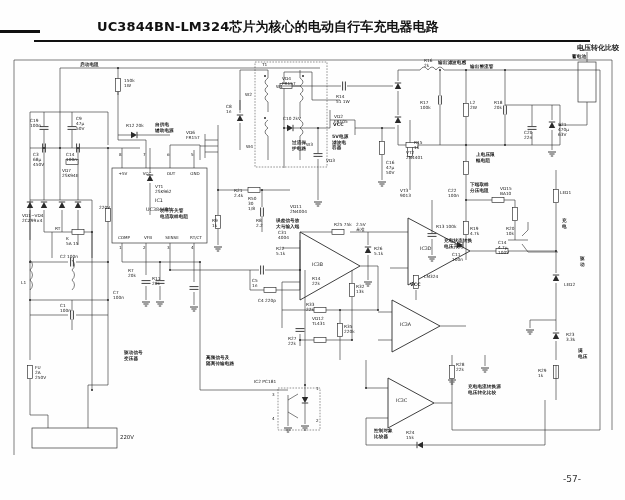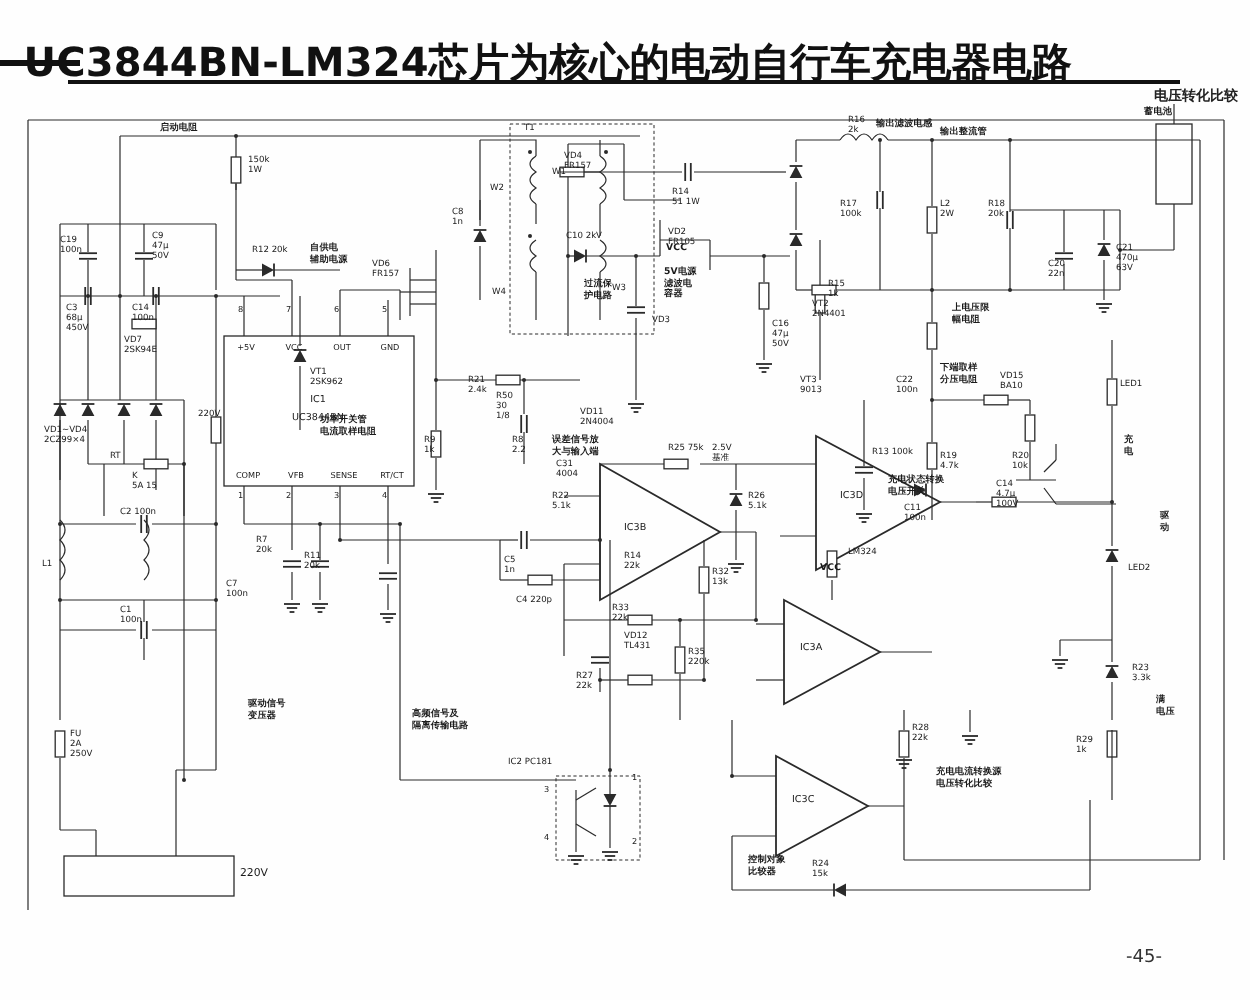--- a/index.html
+++ b/index.html
@@ -1,22 +1,22 @@
 <!DOCTYPE html>
 <html><head>
 <meta charset="utf-8">
 <style>
   html,body{margin:0;padding:0;background:#ffffff;}
   body{width:625px;height:500px;font-family:"Liberation Sans",sans-serif;color:#1a1a1a;position:relative;overflow:hidden;}
   #page{position:relative;width:625px;height:500px;background:#fefefe;}
   svg#sch{position:absolute;left:0;top:0;width:625px;height:500px;}
   .hdr-rule{position:absolute;background:#111;}
   #title{
-    position:absolute;left:0;top:18px;width:536px;text-align:right;
-    font-size:20px;font-weight:bold;letter-spacing:.1px;color:#111;
+    position:absolute;left:0;top:18px;width:536px;text-align:center;
+    font-size:13px;font-weight:bold;letter-spacing:.1px;color:#111;
     font-family:"DejaVu Sans","Liberation Sans",sans-serif;white-space:nowrap;
   }
   #subtitle{position:absolute;right:6px;top:43px;font-size:7px;font-weight:bold;color:#222;
     font-family:"DejaVu Sans",sans-serif;}
   #pageno{position:absolute;right:44px;bottom:16px;font-size:9px;color:#333;
     font-family:"DejaVu Sans",sans-serif;}
   .lbl{position:absolute;font-size:4.3px;line-height:1.22;color:#1b1b1b;
        font-family:"DejaVu Sans","Liberation Sans",sans-serif;white-space:pre;}
   .lbl.cn{font-size:4.6px;font-weight:600;letter-spacing:.1px;}
   .lbl.pin{font-size:4.1px;}
@@ -27,21 +27,21 @@
 </head>
 <body>
 
 <div id="page">
 
   <div class="hdr-rule" style="left:0;top:30px;width:40px;height:3px;"></div>
   <div class="hdr-rule" style="left:34px;top:40px;width:556px;height:2px;"></div>
 
   <div id="title">UC3844BN-LM324芯片为核心的电动自行车充电器电路</div>
   <div id="subtitle">电压转化比较</div>
-  <div id="pageno">-45-</div>
+  <div id="pageno">-57-</div>
 
   <svg id="sch" viewBox="0 0 625 500">
     <defs>
       <style>
         .w{stroke:#2a2a2a;stroke-width:.6;fill:none;}
         .wt{stroke:#2a2a2a;stroke-width:.9;fill:none;}
         .bx{stroke:#2a2a2a;stroke-width:.65;fill:#fff;}
         .bxn{stroke:#2a2a2a;stroke-width:.65;fill:none;}
         .fl{fill:#2a2a2a;}
         .dsh{stroke:#2a2a2a;stroke-width:.5;fill:none;stroke-dasharray:1.6 1.3;}

